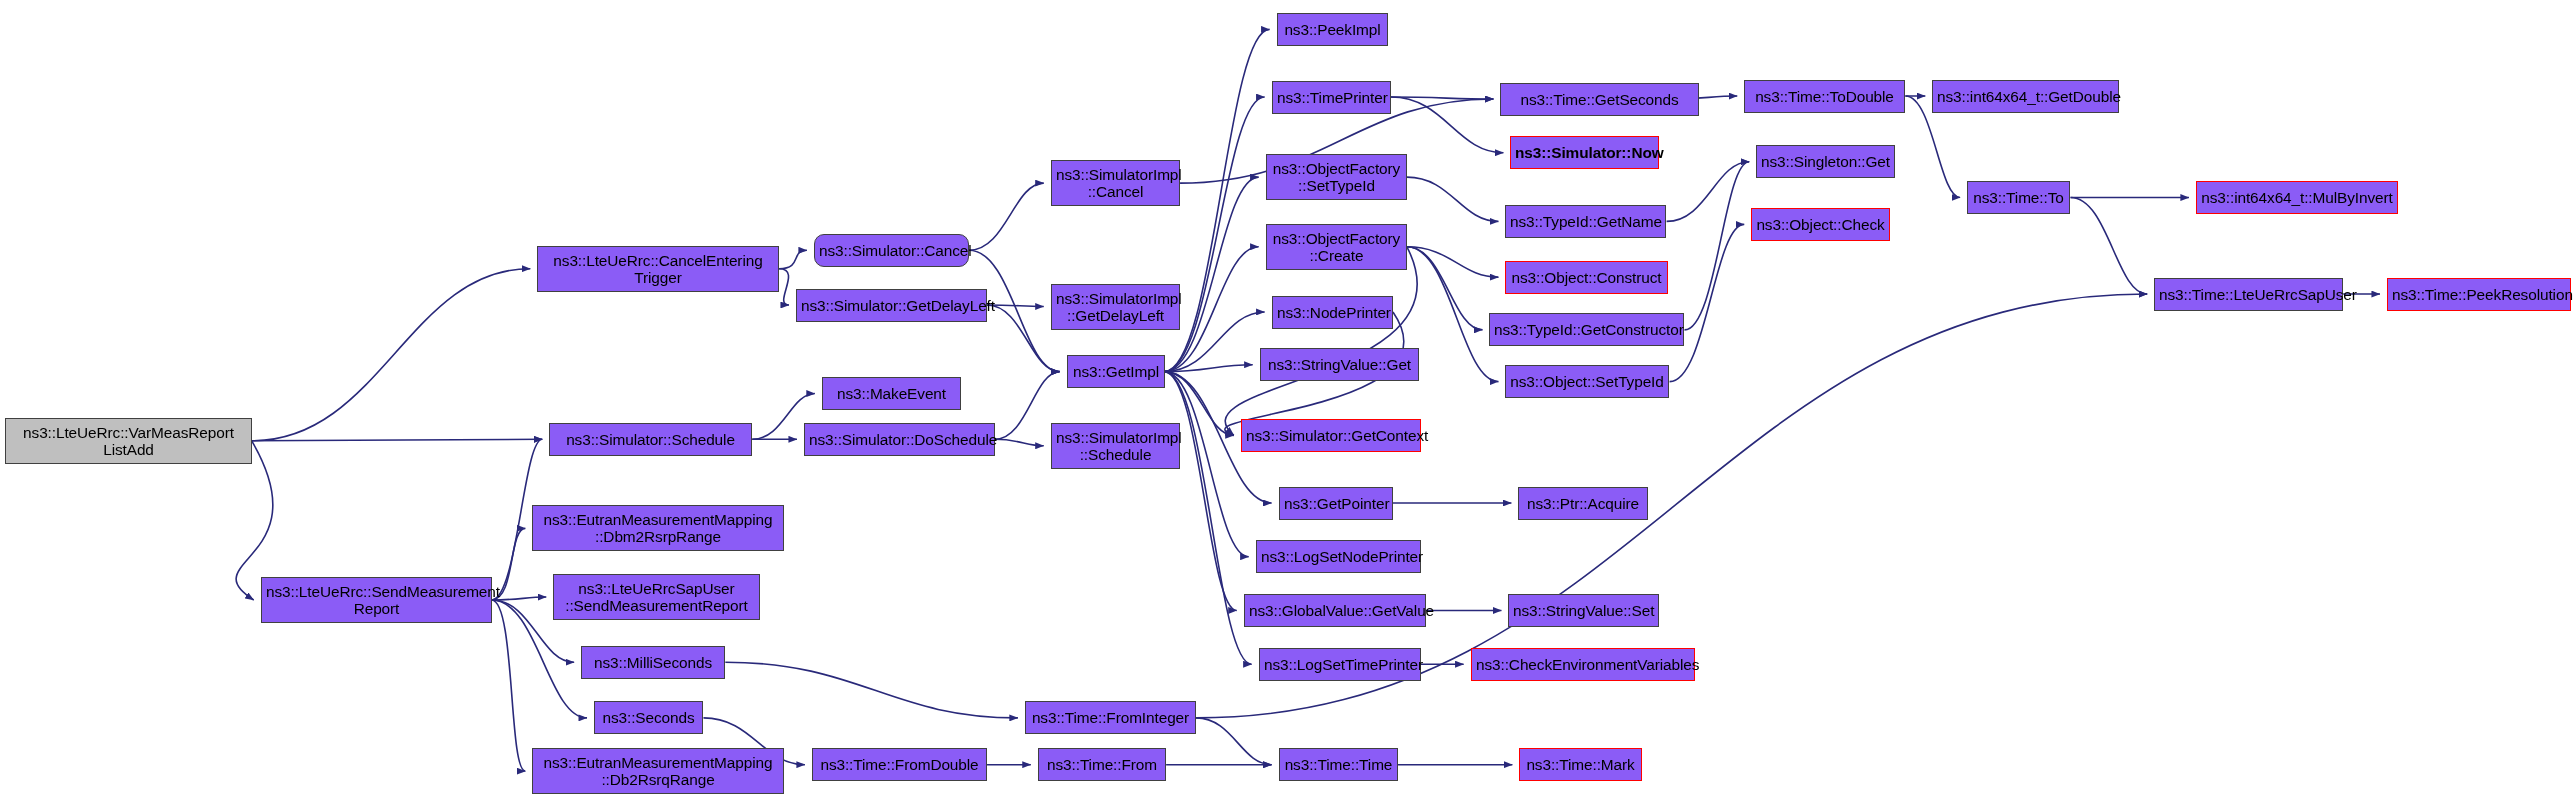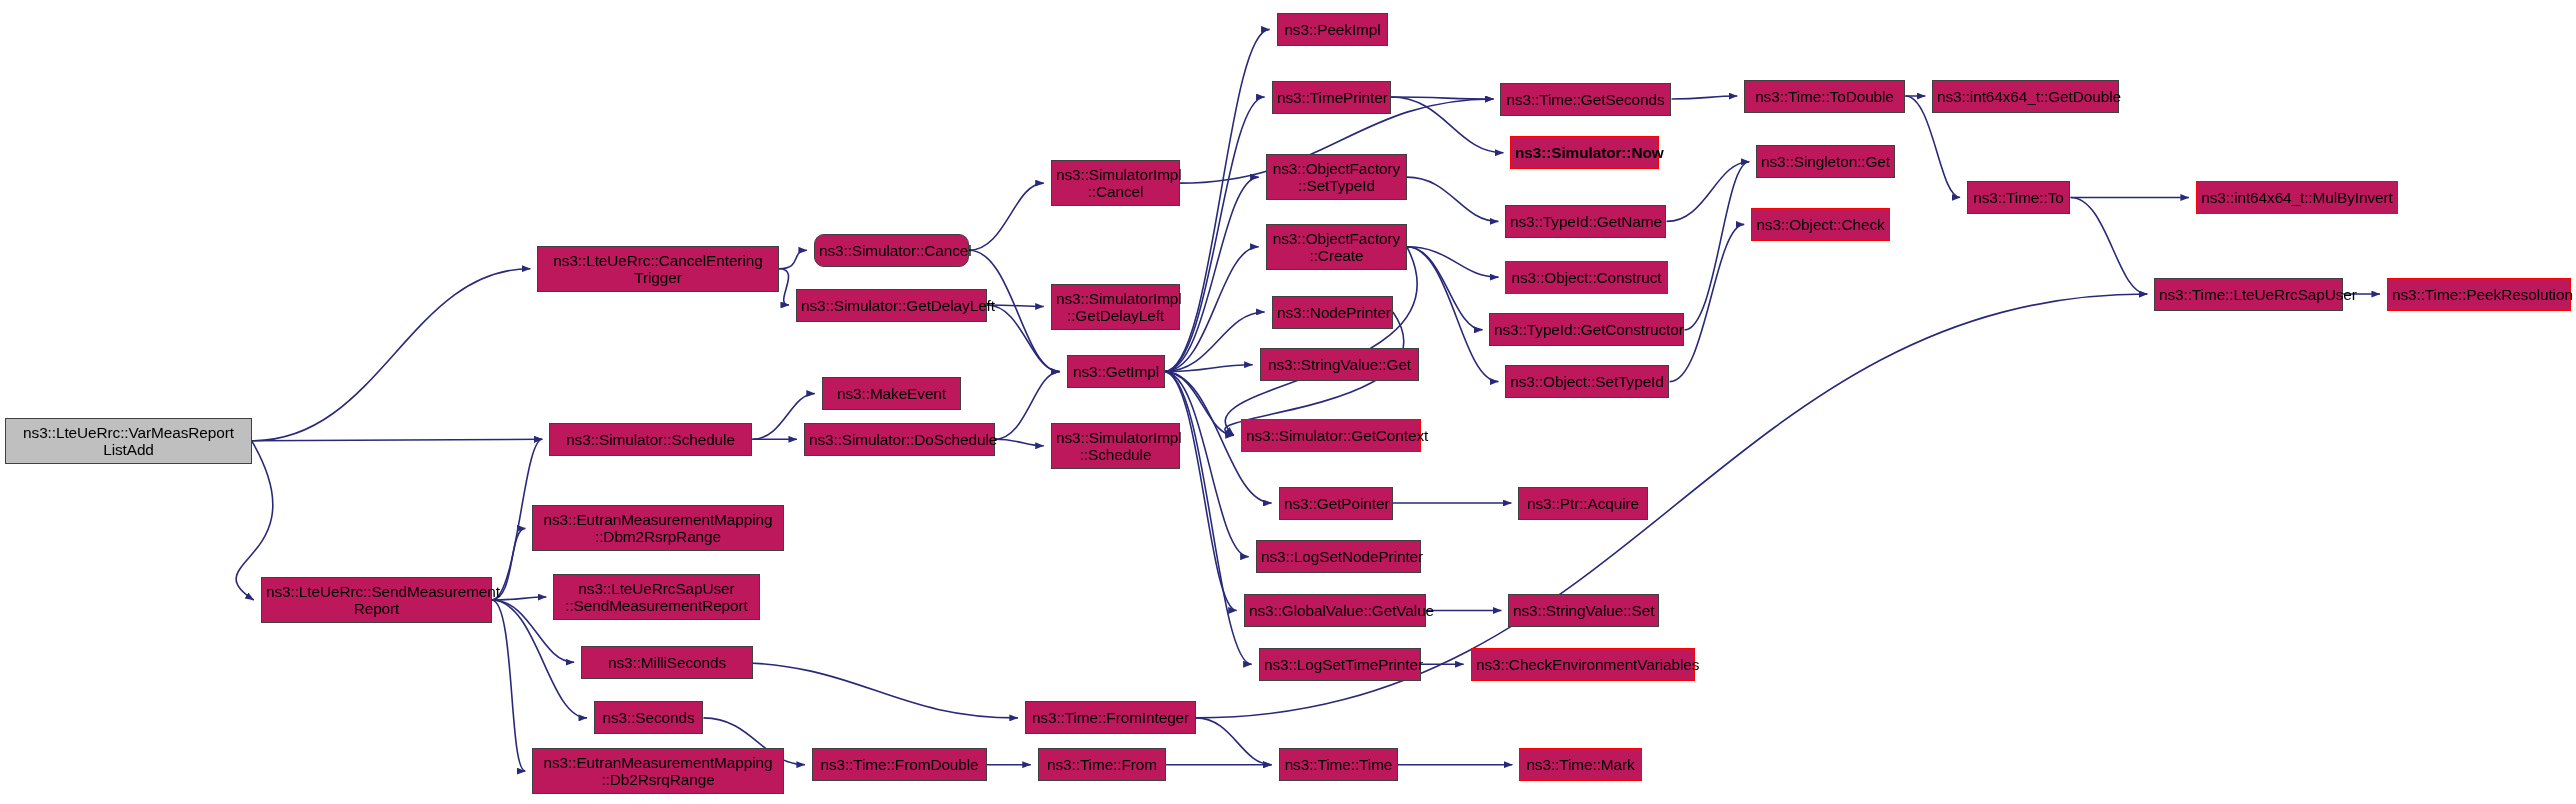--- a/index.html
+++ b/index.html
@@ -1,20 +1,20 @@
 <!DOCTYPE html>
 <html><head>
 <meta charset="utf-8">
 <style>
   html,body{margin:0;padding:0;background:#ffffff;}
   body{font-family:"Liberation Sans","DejaVu Sans",sans-serif;}
   #graph-root{position:relative;width:2576px;height:805px;background:#fff;overflow:hidden;}
   svg#wires{position:absolute;left:0;top:0;width:2576px;height:805px;}
   .node{position:absolute;box-sizing:border-box;display:flex;align-items:center;justify-content:center;
-        text-align:center;line-height:1.12;background:#be185d;border:1px solid #404040;
+        text-align:center;line-height:1.12;background:#8b5cf6;border:1px solid #404040;
         font-size:15.4px;color:#000;letter-spacing:-0.1px;white-space:pre-line;padding:0 4px;}
   .node.red{border:1px solid #ff0000;}
   .node.root{background:#bfbfbf;border:1px solid #404040;}
   .node span{display:block;width:100%;}
 </style>
 </head>
 <body>
 
 <div id="graph-root">
   <svg id="wires" viewBox="0 0 2589 809">
@@ -93,21 +93,21 @@
       <div class="node" style="left: 261px; top: 577px; width: 231px; height: 46px;"><span>ns3::LteUeRrc::SendMeasurement
 Report</span></div>
       <div class="node" style="left: 814px; top: 234px; width: 155px; height: 33px; border-radius: 10px;"><span>ns3::Simulator::Cancel</span></div>
       <div class="node" style="left: 796px; top: 289px; width: 191px; height: 33px;"><span>ns3::Simulator::GetDelayLeft</span></div>
       <div class="node" style="left: 822px; top: 377px; width: 139px; height: 33px;"><span>ns3::MakeEvent</span></div>
       <div class="node" style="left: 804px; top: 423px; width: 191px; height: 33px;"><span>ns3::Simulator::DoSchedule</span></div>
       <div class="node" style="left: 532px; top: 505px; width: 252px; height: 46px;"><span>ns3::EutranMeasurementMapping
 ::Dbm2RsrpRange</span></div>
       <div class="node" style="left: 553px; top: 574px; width: 207px; height: 46px;"><span>ns3::LteUeRrcSapUser
 ::SendMeasurementReport</span></div>
-      <div class="node" style="left: 581px; top: 646px; width: 172px; height: 33px;"><span>ns3::MilliSeconds</span></div>
+      <div class="node" style="left: 581px; top: 646px; width: 144px; height: 33px;"><span>ns3::MilliSeconds</span></div>
       <div class="node" style="left: 594px; top: 701px; width: 109px; height: 33px;"><span>ns3::Seconds</span></div>
       <div class="node" style="left: 532px; top: 748px; width: 252px; height: 46px;"><span>ns3::EutranMeasurementMapping
 ::Db2RsrqRange</span></div>
       <div class="node" style="left: 1051px; top: 160px; width: 129px; height: 46px;"><span>ns3::SimulatorImpl
 ::Cancel</span></div>
       <div class="node" style="left: 1051px; top: 284px; width: 129px; height: 46px;"><span>ns3::SimulatorImpl
 ::GetDelayLeft</span></div>
       <div class="node" style="left: 1067px; top: 355px; width: 98px; height: 33px;"><span>ns3::GetImpl</span></div>
       <div class="node" style="left: 1051px; top: 423px; width: 129px; height: 46px;"><span>ns3::SimulatorImpl
 ::Schedule</span></div>
@@ -121,21 +121,21 @@
       <div class="node" style="left: 1272px; top: 296px; width: 121px; height: 33px;"><span>ns3::NodePrinter</span></div>
       <div class="node" style="left: 1260px; top: 348px; width: 159px; height: 33px;"><span>ns3::StringValue::Get</span></div>
       <div class="node red" style="left: 1241px; top: 419px; width: 180px; height: 33px;"><span>ns3::Simulator::GetContext</span></div>
       <div class="node" style="left: 1279px; top: 487px; width: 114px; height: 33px;"><span>ns3::GetPointer</span></div>
       <div class="node" style="left: 1256px; top: 540px; width: 165px; height: 33px;"><span>ns3::LogSetNodePrinter</span></div>
       <div class="node" style="left: 1244px; top: 594px; width: 182px; height: 33px;"><span>ns3::GlobalValue::GetValue</span></div>
       <div class="node" style="left: 1259px; top: 648px; width: 162px; height: 33px;"><span>ns3::LogSetTimePrinter</span></div>
       <div class="node" style="left: 1025px; top: 701px; width: 171px; height: 33px;"><span>ns3::Time::FromInteger</span></div>
       <div class="node" style="left: 1038px; top: 748px; width: 128px; height: 33px;"><span>ns3::Time::From</span></div>
       <div class="node" style="left: 1279px; top: 748px; width: 119px; height: 33px;"><span>ns3::Time::Time</span></div>
-      <div class="node" style="left: 1500px; top: 83px; width: 171px; height: 33px; align-items: center;"><span>ns3::Time::GetSeconds</span></div>
+      <div class="node" style="left: 1500px; top: 83px; width: 199px; height: 33px; align-items: center;"><span>ns3::Time::GetSeconds</span></div>
       <div class="node red" style="left: 1510px; top: 136px; width: 149px; height: 33px; font-weight: bold;"><span>ns3::Simulator::Now</span></div>
       <div class="node" style="left: 1505px; top: 205px; width: 161px; height: 33px;"><span>ns3::TypeId::GetName</span></div>
       <div class="node red" style="left: 1505px; top: 261px; width: 163px; height: 33px;"><span>ns3::Object::Construct</span></div>
       <div class="node" style="left: 1489px; top: 313px; width: 195px; height: 33px;"><span>ns3::TypeId::GetConstructor</span></div>
       <div class="node" style="left: 1505px; top: 365px; width: 164px; height: 33px;"><span>ns3::Object::SetTypeId</span></div>
       <div class="node" style="left: 1518px; top: 487px; width: 130px; height: 33px;"><span>ns3::Ptr::Acquire</span></div>
       <div class="node" style="left: 1508px; top: 594px; width: 151px; height: 33px;"><span>ns3::StringValue::Set</span></div>
       <div class="node red" style="left: 1471px; top: 648px; width: 224px; height: 33px;"><span>ns3::CheckEnvironmentVariables</span></div>
       <div class="node red" style="left: 1519px; top: 748px; width: 123px; height: 33px;"><span>ns3::Time::Mark</span></div>
       <div class="node" style="left: 1744px; top: 80px; width: 161px; height: 33px;"><span>ns3::Time::ToDouble</span></div>

